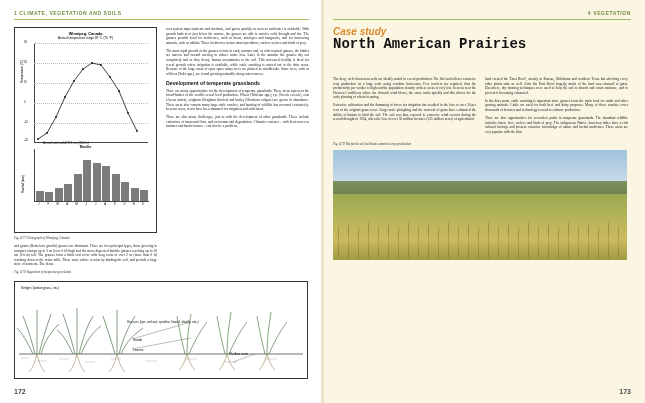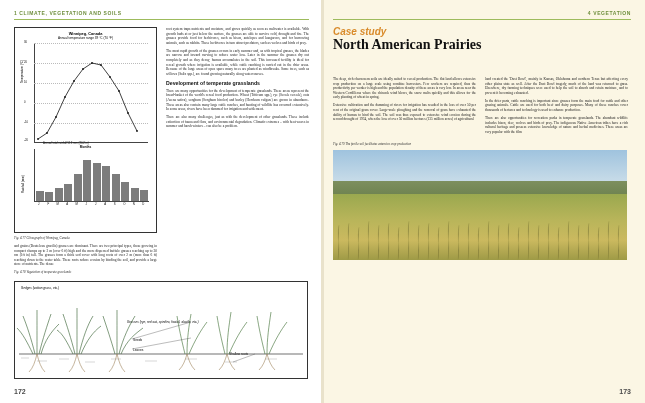--- a/index.html
+++ b/index.html
@@ -109,21 +109,21 @@
   .vf-label{position:absolute;font-size:3.2px;font-family:"Liberation Sans",sans-serif;}
   .vf-it{font-style:italic;}
 
   
   .case-kicker{
     font-family:"Liberation Sans",sans-serif;
     color:#d98b2b;font-size:10px;font-weight:bold;font-style:italic;
     margin:6px 0 0 0;line-height:11px;
   }
   .case-title{
-    font-family:Liberation Serif, serif;
+    font-family:Liberation Mono, monospace;
     font-size:14px;font-weight:bold;color:#111;margin:0 0 25px 0;line-height:15px;
   }
   .photo{
     width:294px;height:110px;margin-top:4px;position:relative;overflow:hidden;
     border:0;
   }
   .sky{position:absolute;left:0;top:0;width:100%;height:34%;
     background:linear-gradient(#9fc3de,#cfe0ea);}
   .hills{position:absolute;left:0;top:28%;width:100%;height:14%;
     background:linear-gradient(#7d8f5e,#6e8250);}

